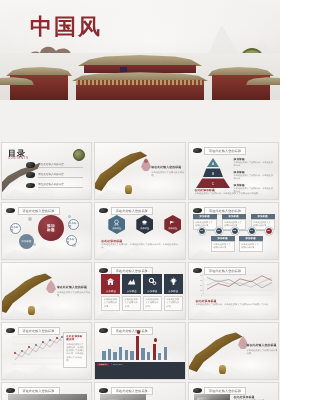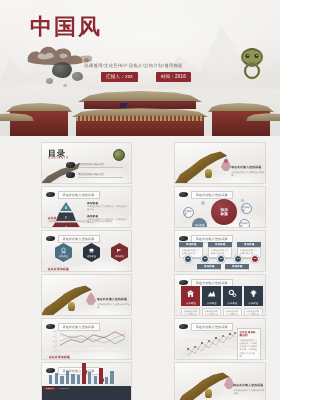--- a/index.html
+++ b/index.html
@@ -5,21 +5,21 @@
   * { margin:0; padding:0; box-sizing:border-box; }
   body {
     width:280px; height:400px; overflow:hidden;
     background:#ffffff;
     font-family:"Liberation Sans", sans-serif;
     -webkit-font-smoothing:antialiased;
   }
   .page { width:280px; height:400px; position:relative; background:#f2f1ef; }
 
   
-  .hero { position:relative; width:280px; height:136px; overflow:hidden;
+  .hero { position:relative; width:280px; height:100px; overflow:hidden;
           background:linear-gradient(175deg,#f7f6f4 0%,#efedea 45%,#e6e3df 70%,#dedbd6 100%); }
   .hero-mist { position:absolute; inset:0;
     background:
       radial-gradient(ellipse 120px 50px at 40px 115px, rgba(255,255,255,.85), transparent 70%),
       radial-gradient(ellipse 160px 60px at 230px 120px, rgba(250,250,250,.8), transparent 70%),
       radial-gradient(ellipse 200px 70px at 150px 40px, rgba(255,255,255,.55), transparent 75%);
   }
   .mtn { position:absolute; opacity:.30; }
   .mtn1 { right:0; top:6px; width:130px; height:95px;
     background:linear-gradient(150deg, rgba(150,150,150,.55), rgba(190,190,190,.05) 70%);
@@ -56,23 +56,23 @@
 
   
   .palace { position:absolute; left:0; bottom:0; width:280px; height:47px; overflow:hidden; }
   .palace-sky { position:absolute; inset:0; background:linear-gradient(180deg,#ecebe8,#e2e0dc); }
   .roof { position:absolute; background:linear-gradient(180deg,#b9a886,#8d7d5c); }
   .wall { position:absolute; background:linear-gradient(180deg,#7d3030,#5d2323); }
 
   
   .grid { position:absolute; top:142px; left:0; width:280px;
           display:flex; flex-wrap:wrap; gap:2px 2px; padding:0 1px; }
-  .slide { width:91.3px; height:42px; position:relative; overflow:hidden;
+  .slide { width:91.3px; height:58px; position:relative; overflow:hidden;
            background:linear-gradient(165deg,#fbfbfa,#eceae7 60%,#e3e1dd);
-           border:0.5px solid #dcdad6;margin-left:40px; }
+           border:0.5px solid #dcdad6; }
   .s-mist { position:absolute; inset:0;
     background:radial-gradient(ellipse 70px 26px at 62px 42px, rgba(255,255,255,.9), transparent 72%),
                radial-gradient(ellipse 50px 20px at 16px 46px, rgba(255,255,255,.7), transparent 72%); }
   .s-ridge { position:absolute; left:0; bottom:0; width:100%; height:22px; opacity:.18;
     background:linear-gradient(165deg,rgba(130,130,130,.6),rgba(200,200,200,0) 70%);
     clip-path:polygon(0% 100%,14% 56%,30% 78%,46% 40%,62% 70%,78% 48%,92% 72%,100% 58%,100% 100%); }
 
   
   .s-head { position:absolute; left:4px; top:3.5px; display:flex; align-items:center; gap:2.5px; }
   .s-head-ink { width:9px; height:5px; border-radius:50% 50% 45% 55%/60% 40% 60% 40%;

